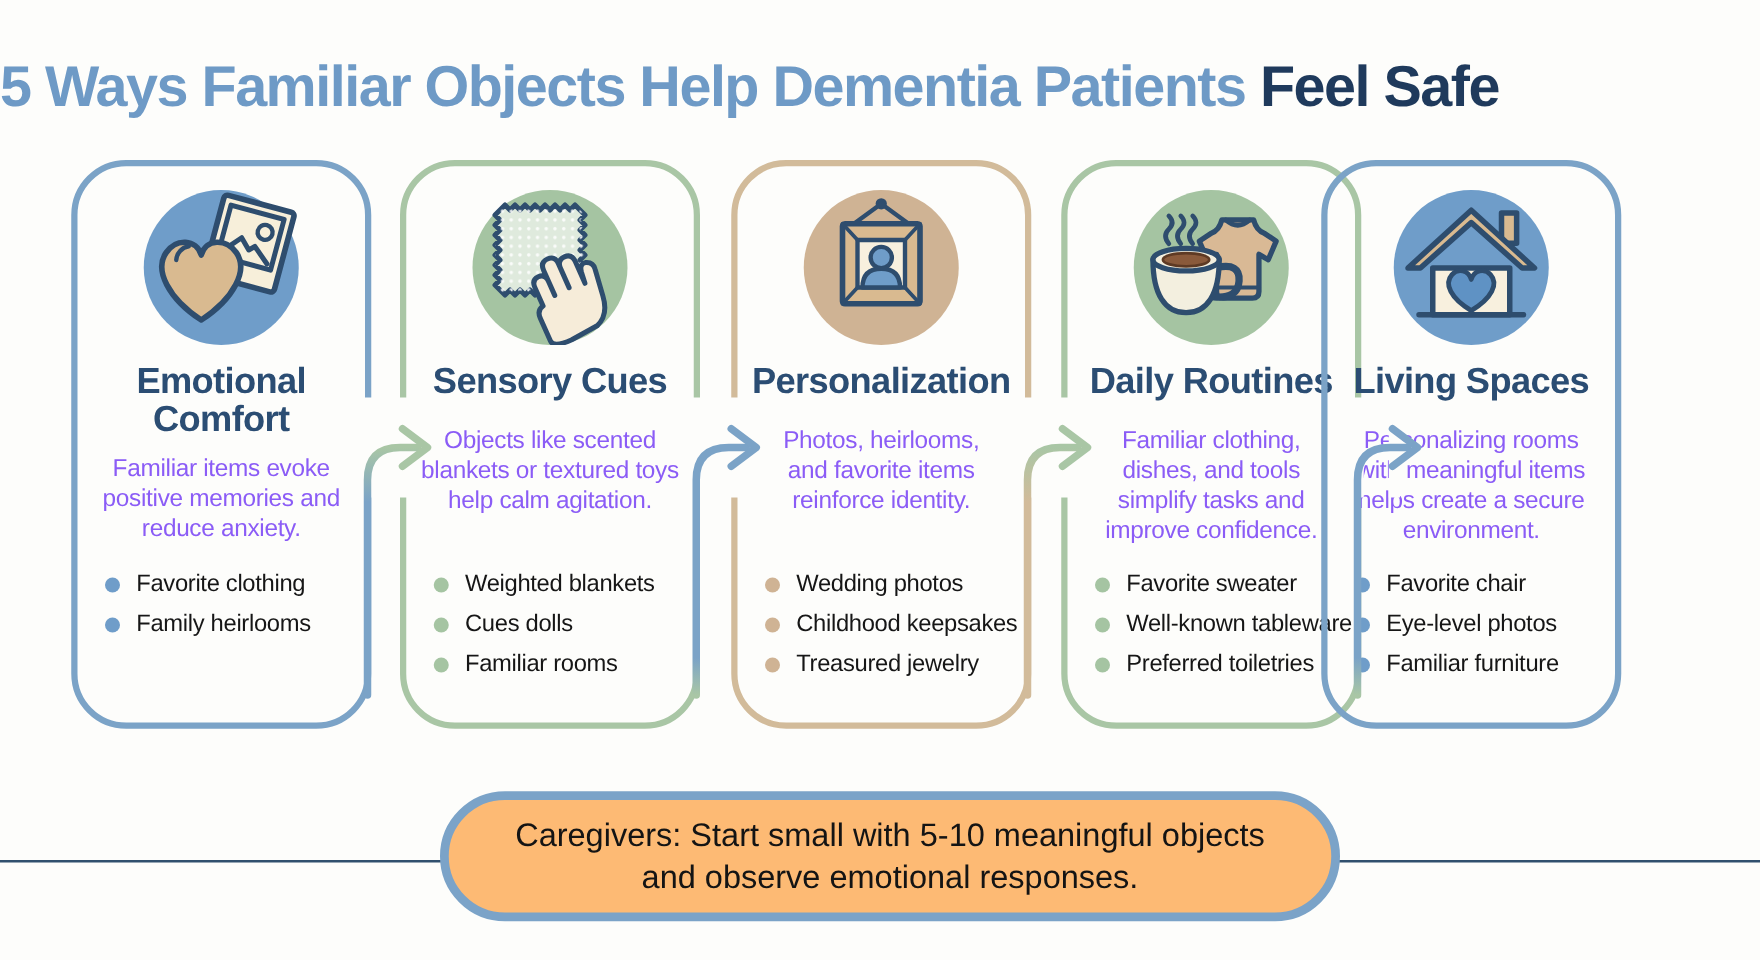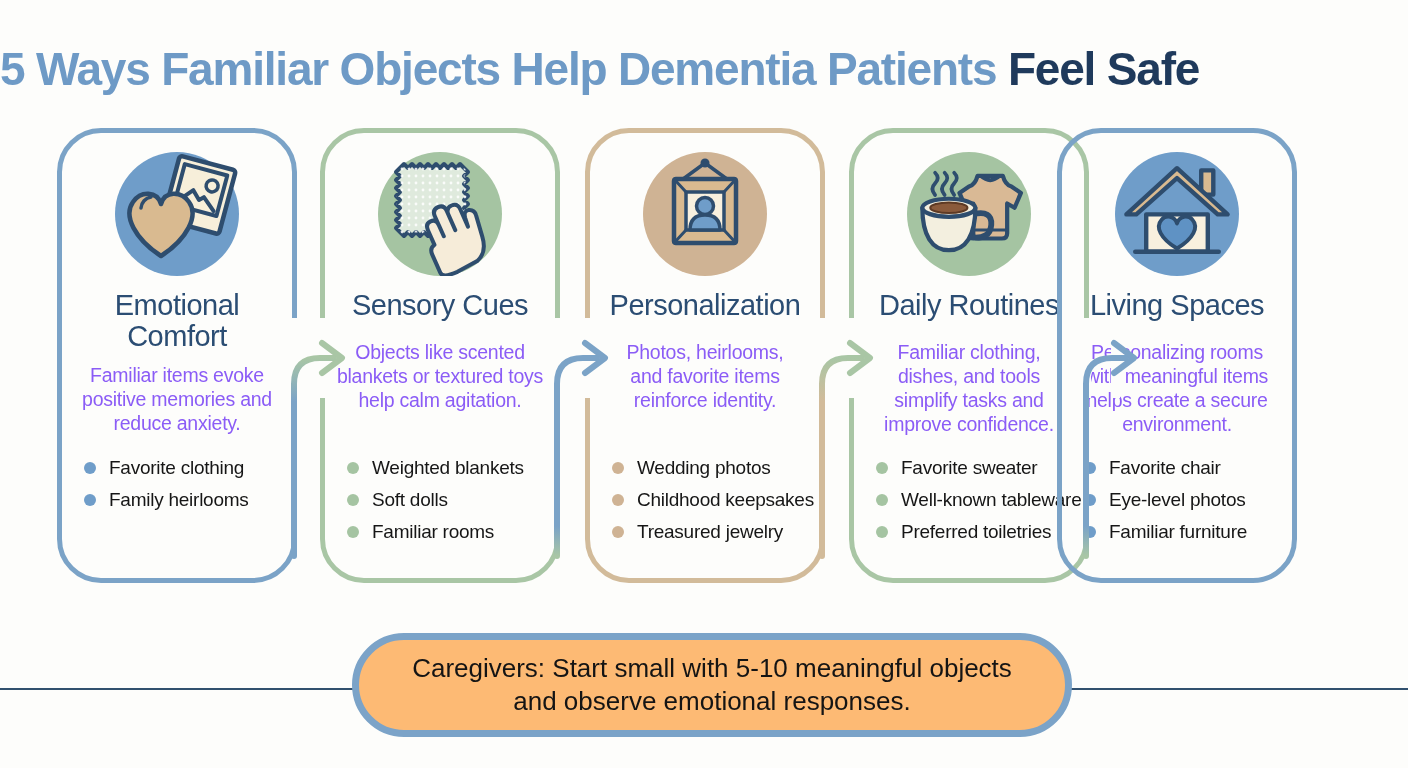--- a/index.html
+++ b/index.html
@@ -9,21 +9,21 @@
 .t-main{color:#6e9ac6}
 .t-hl{color:#1f3a5c}
 .card{position:absolute;top:128px;width:240px;height:455px;border:5px solid;border-radius:44px;box-sizing:border-box}
 .c0{left:57px;border-color:#7ba3c7}
 .c1{left:320px;border-color:#a9c6a5}
 .c2{left:585px;border-color:#d2bb9a}
 .c3{left:849px;border-color:#a9c6a5}
 .c4{left:1057px;border-color:#7ba3c7}
 .icon-circle{position:absolute;top:19px;left:53px;width:124px;height:124px;border-radius:50%}
 .ib-blue{background:#6f9dc9}.ib-green{background:#a5c4a2}.ib-tan{background:#cfb394}
-.card-title{position:absolute;top:157px;left:-5px;width:240px;text-align:center;font-size:29px;line-height:31px;font-weight:400;color:#2b4d73;margin:0;white-space:pre-line;letter-spacing:-0.5px}
+.card-title{position:absolute;top:157px;left:-5px;width:240px;text-align:center;font-size:29px;line-height:31px;font-weight:700;color:#2b4d73;margin:0;white-space:pre-line;letter-spacing:-0.5px}
 .card-desc{position:absolute;top:207px;left:-5px;width:240px;text-align:center;font-size:19.5px;line-height:24px;color:#8b5cf6;margin:0;white-space:pre-line;letter-spacing:-0.25px}
 .desc-low{top:230px}
 .bullets{position:absolute;top:319px;left:22px;margin:0;padding:0;list-style:none}
 .bullets li{display:flex;align-items:center;height:32px;font-size:19px;color:#161616;white-space:nowrap;letter-spacing:-0.25px}
 .dot{width:12px;height:12px;border-radius:50%;margin-right:13px;flex:none}
 .dot-blue{background:#6f9dc9}.dot-green{background:#a5c4a2}.dot-tan{background:#cfb394}
 .mask{position:absolute;top:318px;width:9px;height:80px;background:#fdfdfb;z-index:2}
 .connectors{position:absolute;top:0;left:0;z-index:3;pointer-events:none}
 .rule{position:absolute;top:688px;left:0;width:1408px;height:2px;background:#31506e;z-index:1}
 .pill{position:absolute;left:352px;top:633px;width:720px;height:104px;box-sizing:border-box;border:7px solid #7ba3c8;border-radius:52px;background:#fdba74;z-index:4;display:flex;align-items:center;justify-content:center;text-align:center}
@@ -86,21 +86,21 @@
     <p class="card-desc">Objects like scented
 blankets or textured toys
 help calm agitation.</p>
     <ul class="bullets">
       <li>
           <span class="dot dot-green"></span>
           <span>Weighted blankets</span>
         </li>
       <li>
           <span class="dot dot-green"></span>
-          <span>Soft dolls</span>
+          <span>Cues dolls</span>
         </li>
       <li>
           <span class="dot dot-green"></span>
           <span>Familiar rooms</span>
         </li>
     </ul>
   </section>
 
   <section class="card c2">
     <div class="icon-circle ib-tan">

